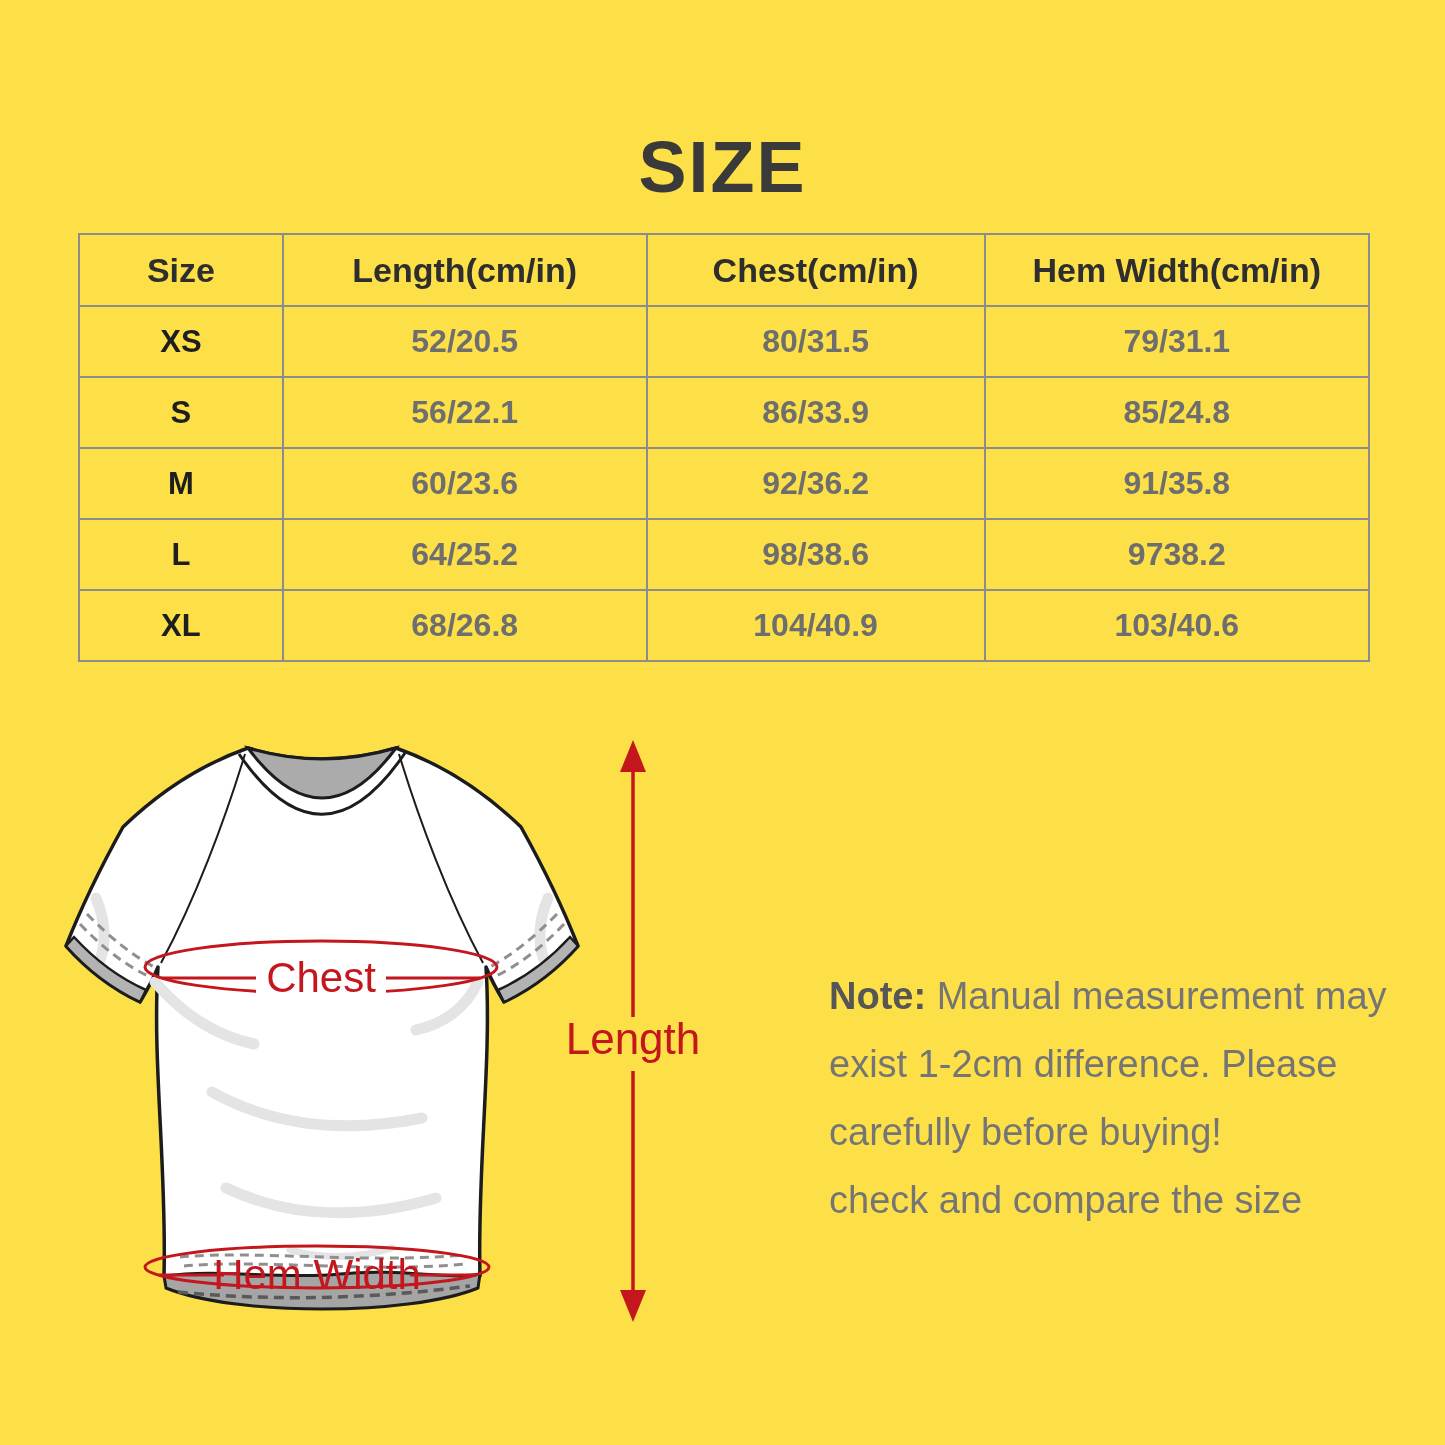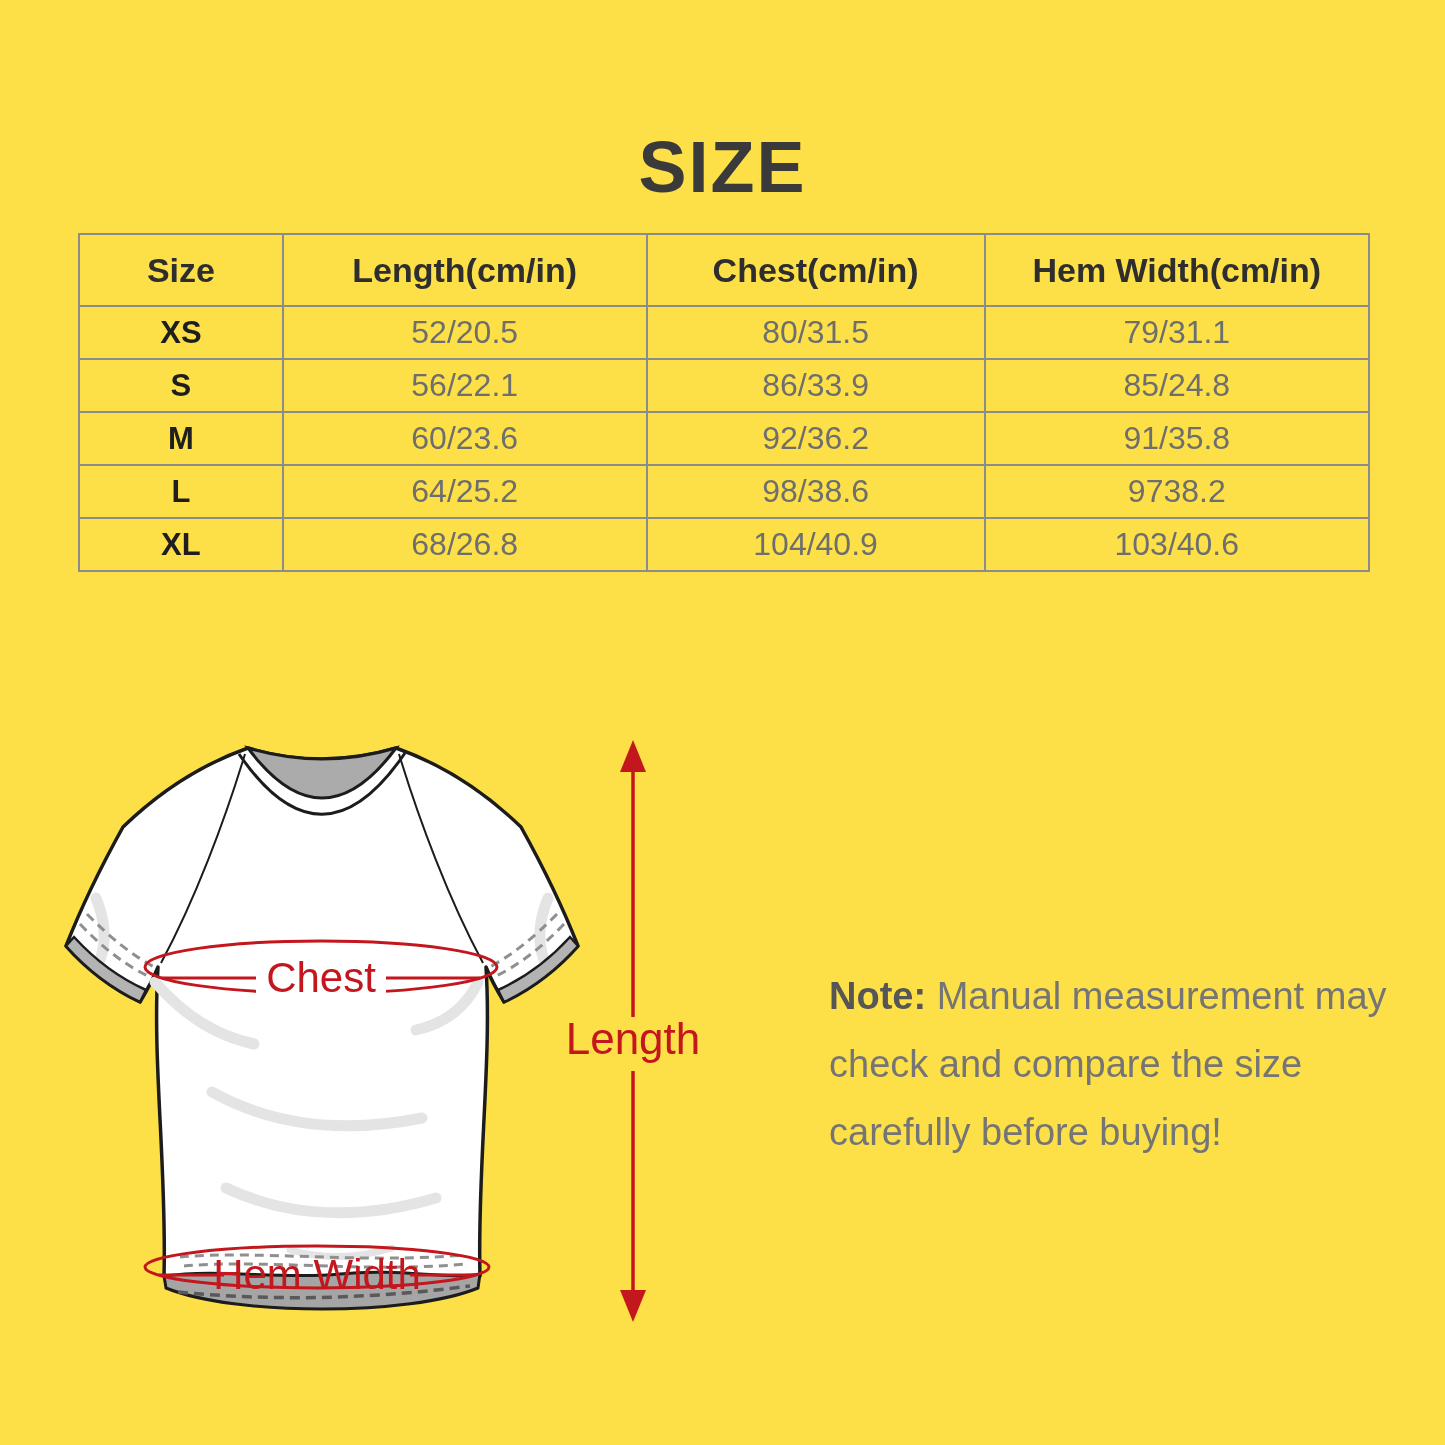--- a/index.html
+++ b/index.html
@@ -27,23 +27,23 @@
   table.size-table{
     position:absolute;left:78px;top:233px;width:1292px;
     border-collapse:collapse;table-layout:fixed;
   }
   .size-table th,.size-table td{
     border:2px solid var(--border);
     text-align:center;vertical-align:middle;
     overflow:hidden;white-space:nowrap;
   }
   .size-table thead tr{height:72px;}
-  .size-table tbody tr{height:53px;}
+  .size-table tbody tr{height:71px;}
   .size-table th{font-size:34px;font-weight:700;color:#2e2e2e;}
-  .size-table td{font-size:32px;font-weight:400;color:var(--val);}
+  .size-table td{font-size:32px;font-weight:700;color:var(--val);}
   .size-table td.size-cell{font-size:31px;font-weight:700;color:#1e1e1e;}
   .diagram{
     position:absolute;left:40px;top:730px;
     width:680px;height:615px;
   }
   .outline{fill:#ffffff;stroke:var(--ink);stroke-width:3.5;stroke-linejoin:round;}
   .thinline{fill:none;stroke:var(--ink);stroke-width:2;}
   .collar-gray{fill:#ababab;stroke:var(--ink);stroke-width:3;}
   .band-arc{fill:none;stroke:var(--ink);stroke-width:3;}
   .cuff{fill:#b3b3b3;stroke:var(--ink);stroke-width:2.5;}
@@ -190,17 +190,18 @@
         <line class="red-stroke thick" x1="593" y1="40" x2="593" y2="287"></line>
         <line class="red-stroke thick" x1="593" y1="341" x2="593" y2="562"></line>
         <polygon class="red-fill" points="593,592 580,560 606,560"></polygon>
       </g>
       <text class="red-text length" x="593" y="324">Length</text>
     </g>
   </svg>
 
   <div class="note">
     <div class="note-line"><span class="note-prefix">Note:</span><span> Manual measurement may</span></div>
+    <div class="note-line">exist 1-2cm difference. Please</div>
+    <div class="note-line">carefully before buying!</div>
     <div class="note-line">check and compare the size</div>
-    <div class="note-line">carefully before buying!</div>
   </div>
 
 </div>
 
 </body></html>

